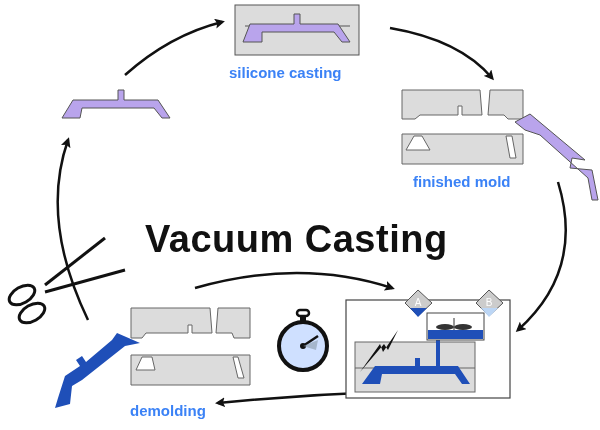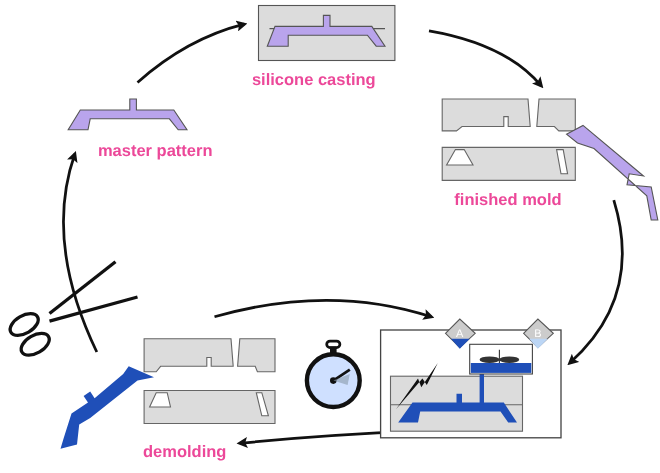--- a/index.html
+++ b/index.html
@@ -1,18 +1,18 @@
 <!DOCTYPE html>
 <html><head>
 <meta charset="utf-8">
 <style>
   html,body{margin:0;padding:0;background:#fff;}
   #stage{position:relative;width:600px;height:430px;overflow:hidden;background:#fff;font-family:"Liberation Sans",sans-serif;}
   svg{position:absolute;left:0;top:0;}
-  .lbl{position:absolute;font-weight:bold;font-size:15px;color:#ec4899;white-space:nowrap;}
+  .lbl{position:absolute;font-weight:bold;font-size:15px;color:#3b82f6;white-space:nowrap;}
   .title{position:absolute;font-weight:bold;font-size:38px;color:#111;white-space:nowrap;letter-spacing:0.5px;}
 </style>
 </head>
 <body>
 
 <div id="stage">
 <svg width="600" height="430" viewBox="0 0 600 430">
   <defs>
     <marker id="ah" markerWidth="10" markerHeight="10" refX="7" refY="5" orient="auto" markerUnits="userSpaceOnUse">
       <path d="M0,0 L10,5 L0,10 L2,5 Z" fill="#111"></path>
@@ -88,17 +88,17 @@
   <g>
     <path d="M131,308 L210,308 L212,333 L192,333 L192,325 L188,325 L188,333 L146,333 L142,338 L131,338 Z" fill="#dcdcdc" stroke="#666" stroke-width="1"></path>
     <path d="M218,308 L250,308 L250,338 L234,338 L232,333 L216,333 Z" fill="#dcdcdc" stroke="#666" stroke-width="1"></path>
     <path d="M131,355 L250,355 L250,385 L131,385 Z" fill="#dcdcdc" stroke="#666" stroke-width="1"></path>
     <path d="M142,357 L152,357 L155,370 L136,370 Z" fill="#fff" stroke="#666" stroke-width="1"></path>
     <path d="M233,357 L238,357 L244,378 L238,378 Z" fill="#fff" stroke="#666" stroke-width="1"></path>
     <path d="M117,333 L140,343 L125,346 L82,380 L72,386 L70,404 L55,408 L58,398 L65,376 L80,366 L76,360 L82,356 L86,362 L112,340 Z" fill="#1f4fb8"></path>
   </g>
 </svg>
 
-<div class="lbl" style="left:89px;top:129px;">master pattern</div>
+<div class="title" style="left:145px;top:218px;">Vacuum Casting</div>
 <div class="lbl" style="left:229px;top:64px;">silicone casting</div>
 <div class="lbl" style="left:413px;top:173px;text-align:right;">finished mold</div>
 <div class="lbl" style="left:82px;top:402px;margin-left:48px;">demolding</div>
 </div>
 
 </body></html>

